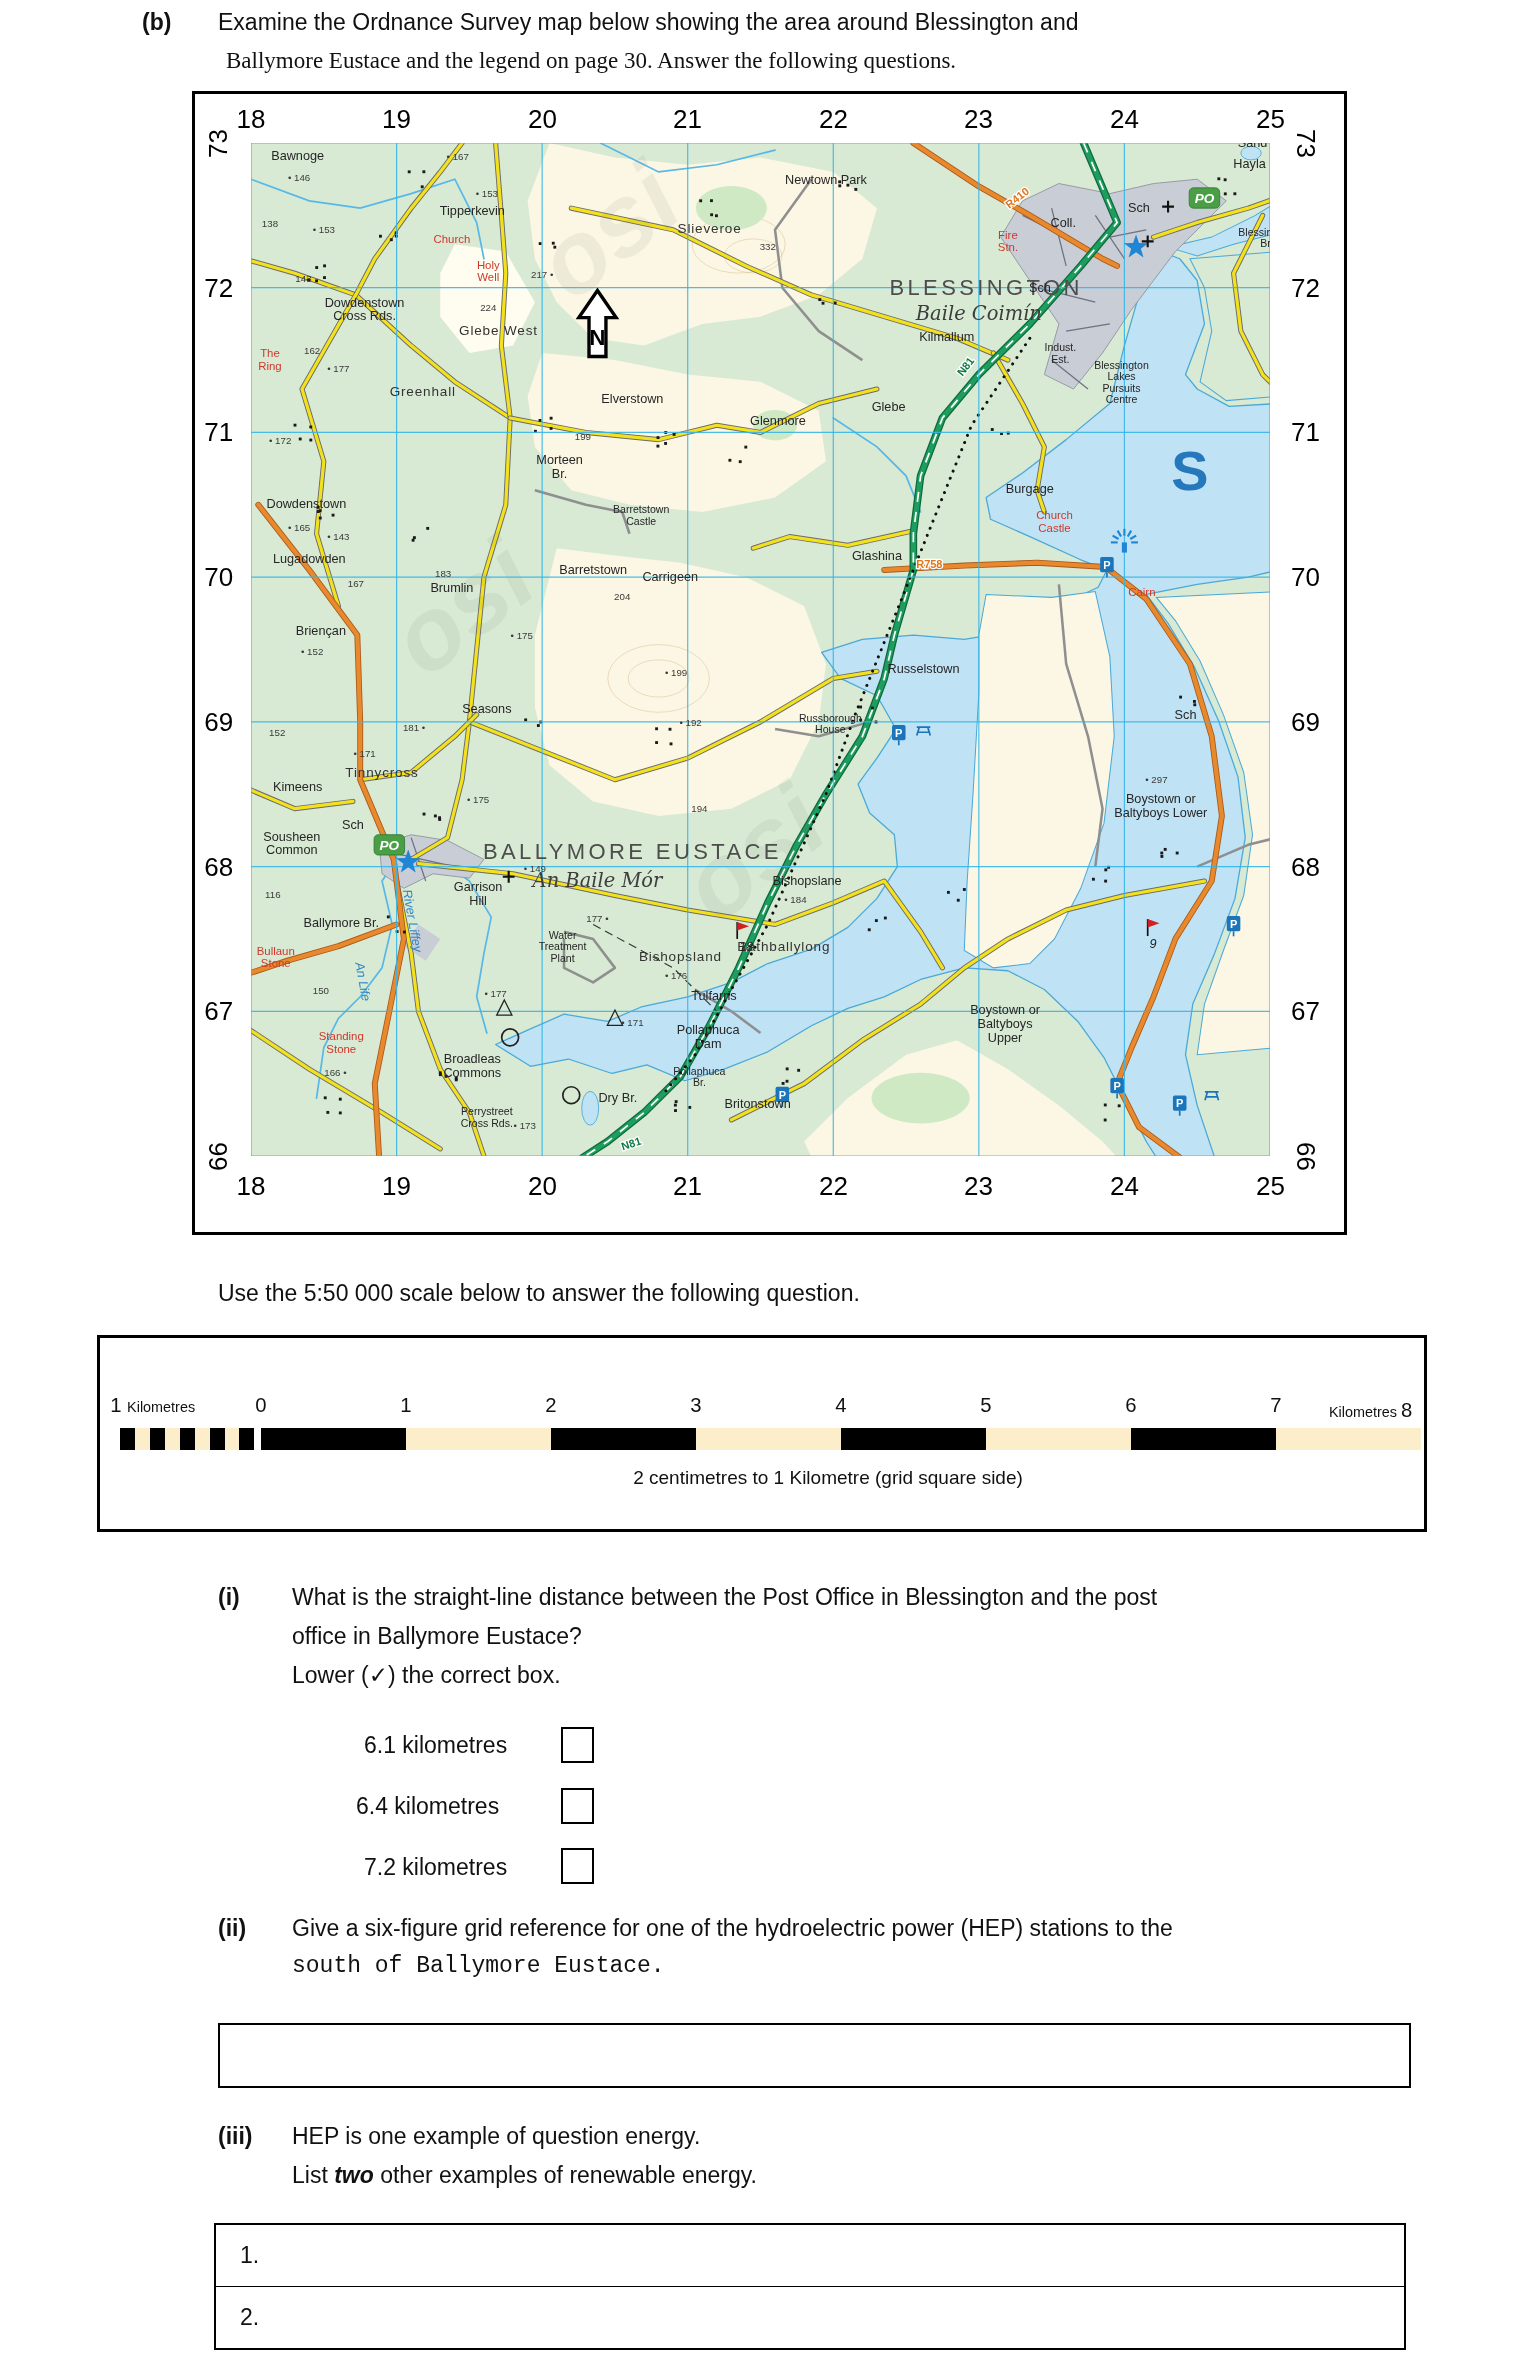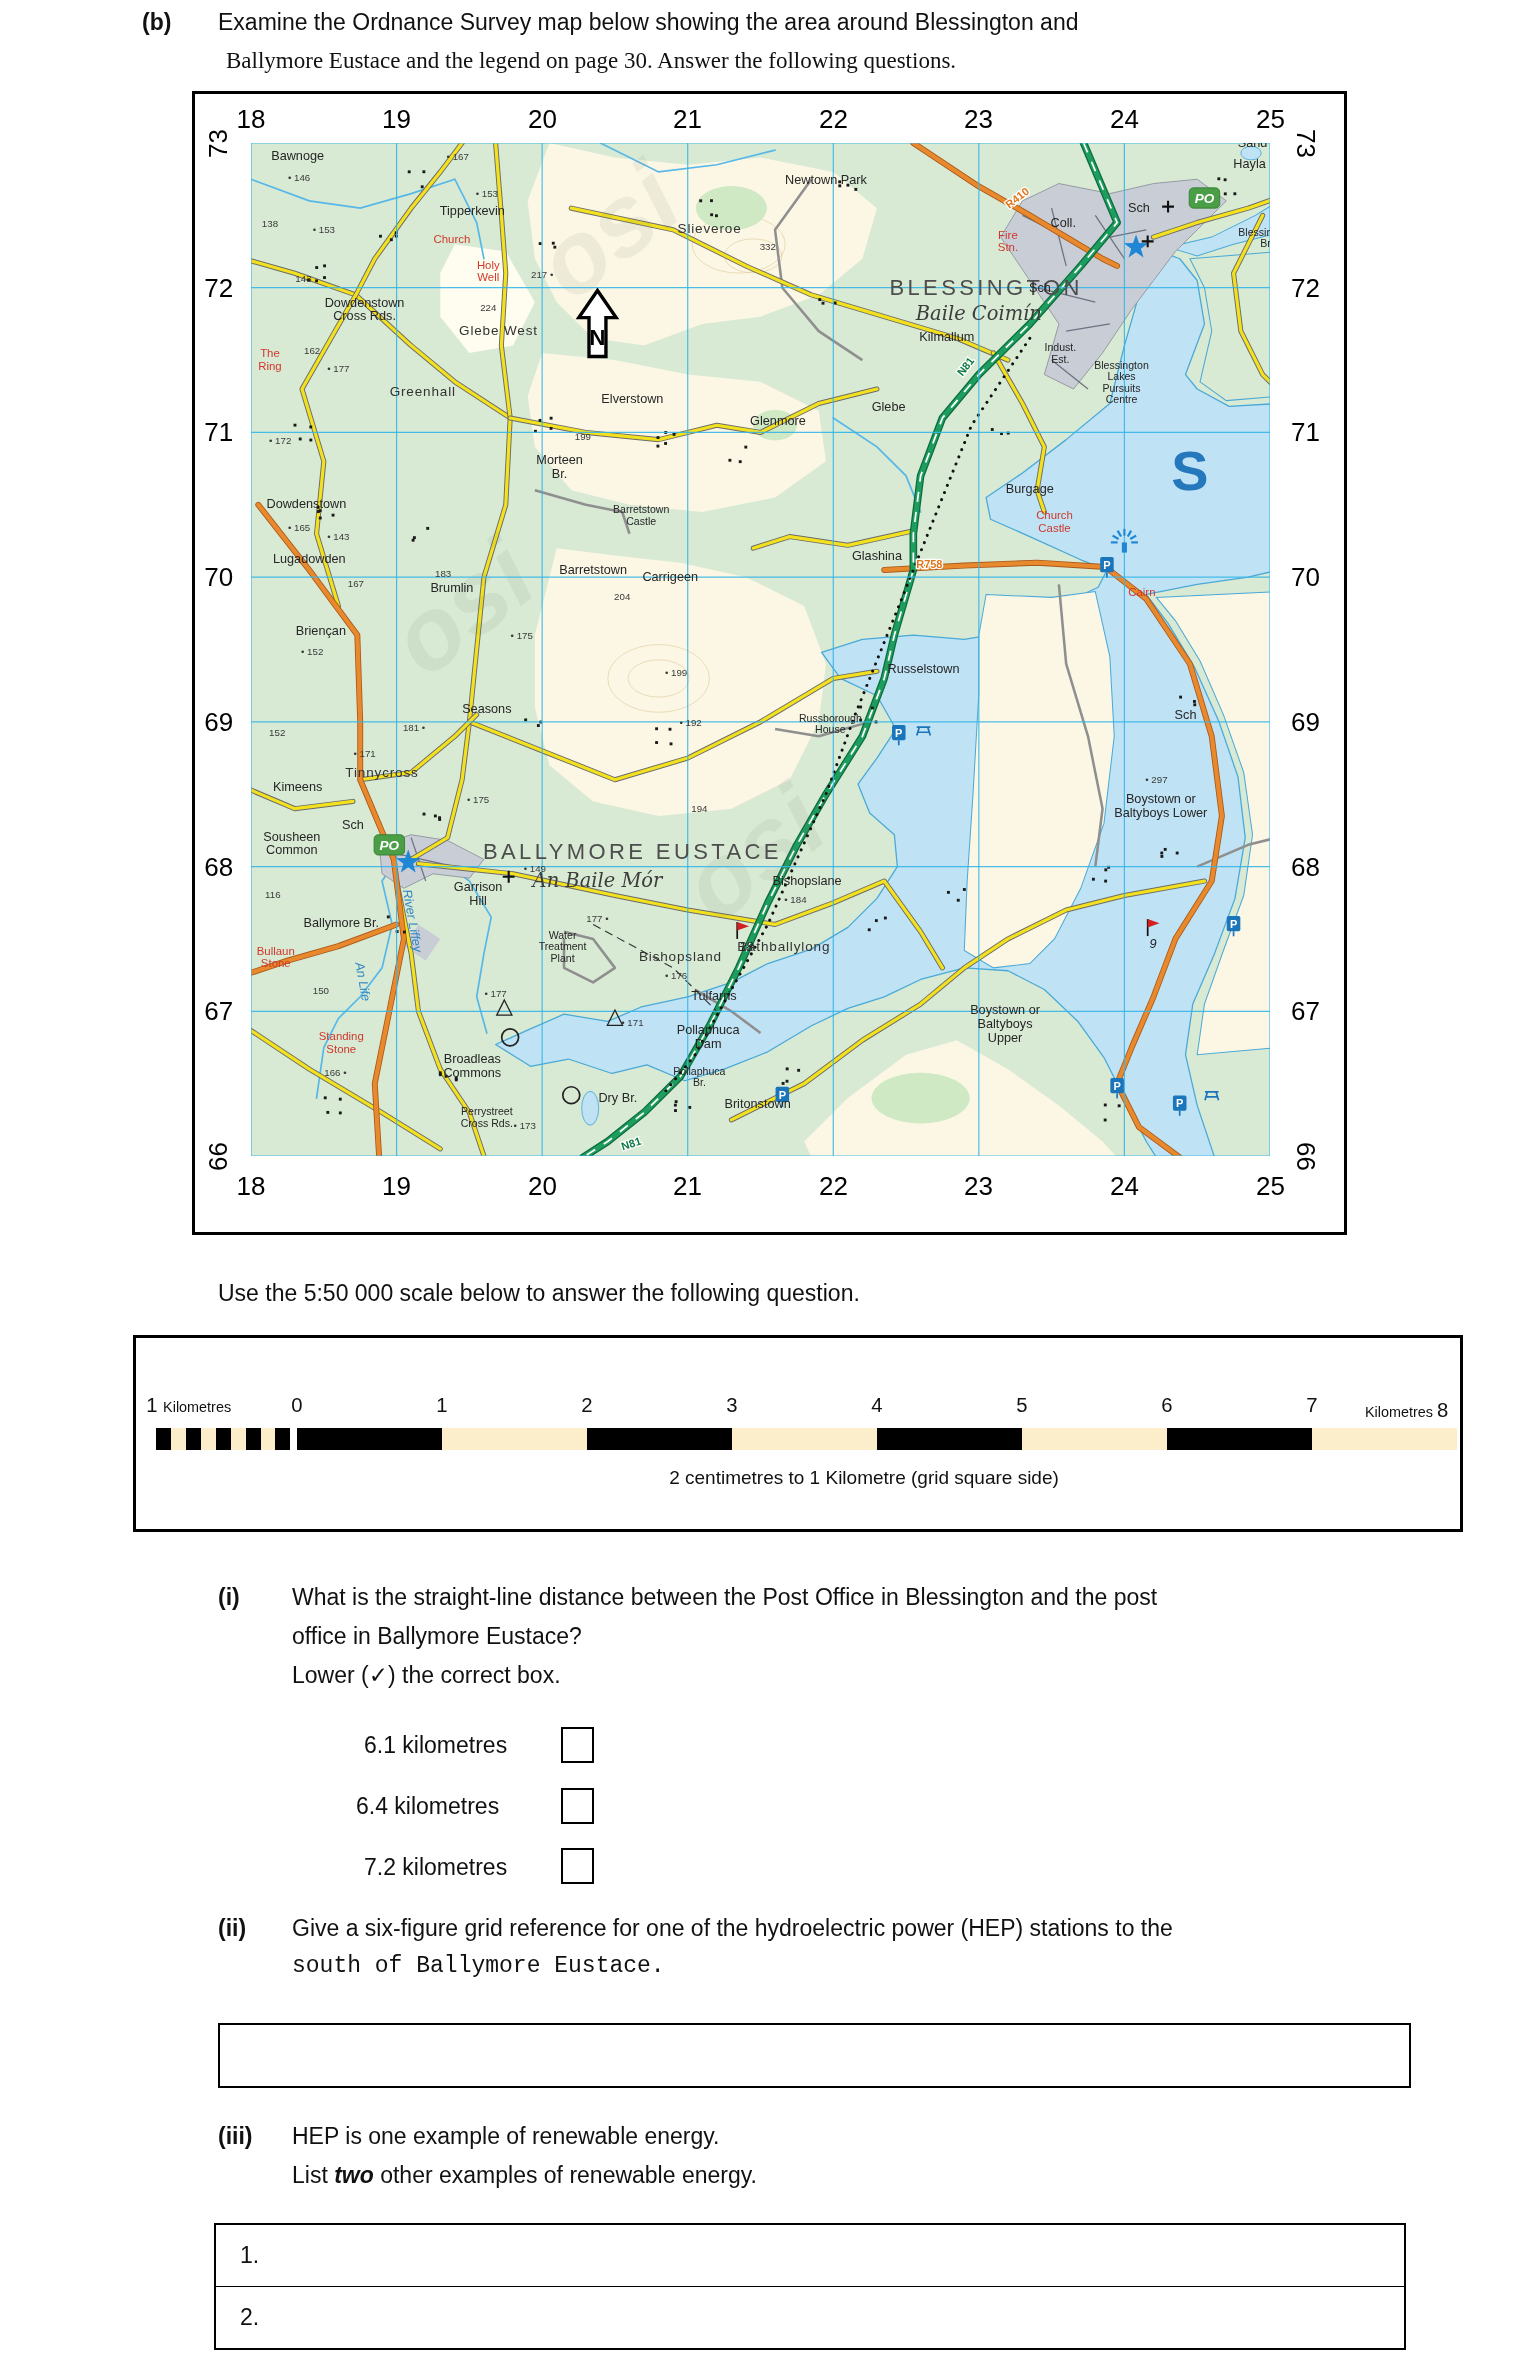--- a/index.html
+++ b/index.html
@@ -6,21 +6,21 @@
   body{width:1539px;height:2377px;position:relative;font-family:"Liberation Sans",sans-serif;color:#111;}
   .abs{position:absolute;}
   .b{font-weight:bold;font-style:italic;}
   .qline{position:absolute;font-size:23px;white-space:nowrap;}
   .qlabel{position:absolute;font-size:23px;font-weight:bold;}
   #map-figure{position:absolute;left:192px;top:91px;width:1149px;height:1138px;border:3.4px solid #000;background:#fff;}
   #map-svg{position:absolute;left:56px;top:49px;}
   .gridnum{position:absolute;font-size:26px;color:#000;width:51px;text-align:center;}
   .gridnum.rot-l{transform:rotate(-90deg);}
   .gridnum.rot-r{transform:rotate(90deg);}
-  #scale-box{position:absolute;left:97px;top:1335px;width:1324px;height:191px;border:3.4px solid #000;background:#fff;margin-left:36px;}
+  #scale-box{position:absolute;left:97px;top:1335px;width:1324px;height:191px;border:3.4px solid #000;background:#fff;}
   #scale-box .num{position:absolute;font-size:20.3px;transform:translateX(-50%);}
   #scale-box .smalllab{position:absolute;font-size:14.4px;}
   #scale-box .seg{position:absolute;height:22px;top:90px;}
   #scale-caption{position:absolute;font-size:19px;top:129px;transform:translateX(-50%);white-space:nowrap;}
   .checkbox{position:absolute;width:29px;height:32px;border:2.5px solid #000;background:#fff;}
   #q2-answer-box{position:absolute;left:218px;top:2023px;width:1189px;height:61px;border:2.5px solid #000;background:#fff;}
   #q3-table{position:absolute;left:214px;top:2223px;width:1188px;border:2.5px solid #000;}
   #q3-table .row{height:61px;font-size:23px;padding-left:24px;display:flex;align-items:center;background:#fff;}
   #q3-table .row+.row{border-top:1.7px solid #000;}
   
@@ -561,21 +561,21 @@
 
 <div>
   <span class="qlabel" style="left:218px;top:1915px;">(ii)</span>
   <div class="qline" style="left:292px;top:1915px;">Give a six-figure grid reference for one of the hydroelectric power (HEP) stations to the</div>
   <div class="qline" style="left:292px;top:1953px;font-family:Liberation Mono, monospace;">south of Ballymore Eustace.</div>
   <div id="q2-answer-box"></div>
 </div>
 
 <div>
   <span class="qlabel" style="left:218px;top:2123px;">(iii)</span>
-  <div class="qline" style="left:292px;top:2123px;">HEP is one example of renewable energy.</div>
+  <div class="qline" style="left:292px;top:2123px;">HEP is one example of question energy.</div>
   <div class="qline" style="left:292px;top:2162px;">
     <span>List </span><span class="b">two</span><span> other examples of renewable energy.</span>
   </div>
   <div id="q3-table">
     <div class="row">
         <span>1.</span>
       </div>
     <div class="row">
         <span>2.</span>
       </div>

